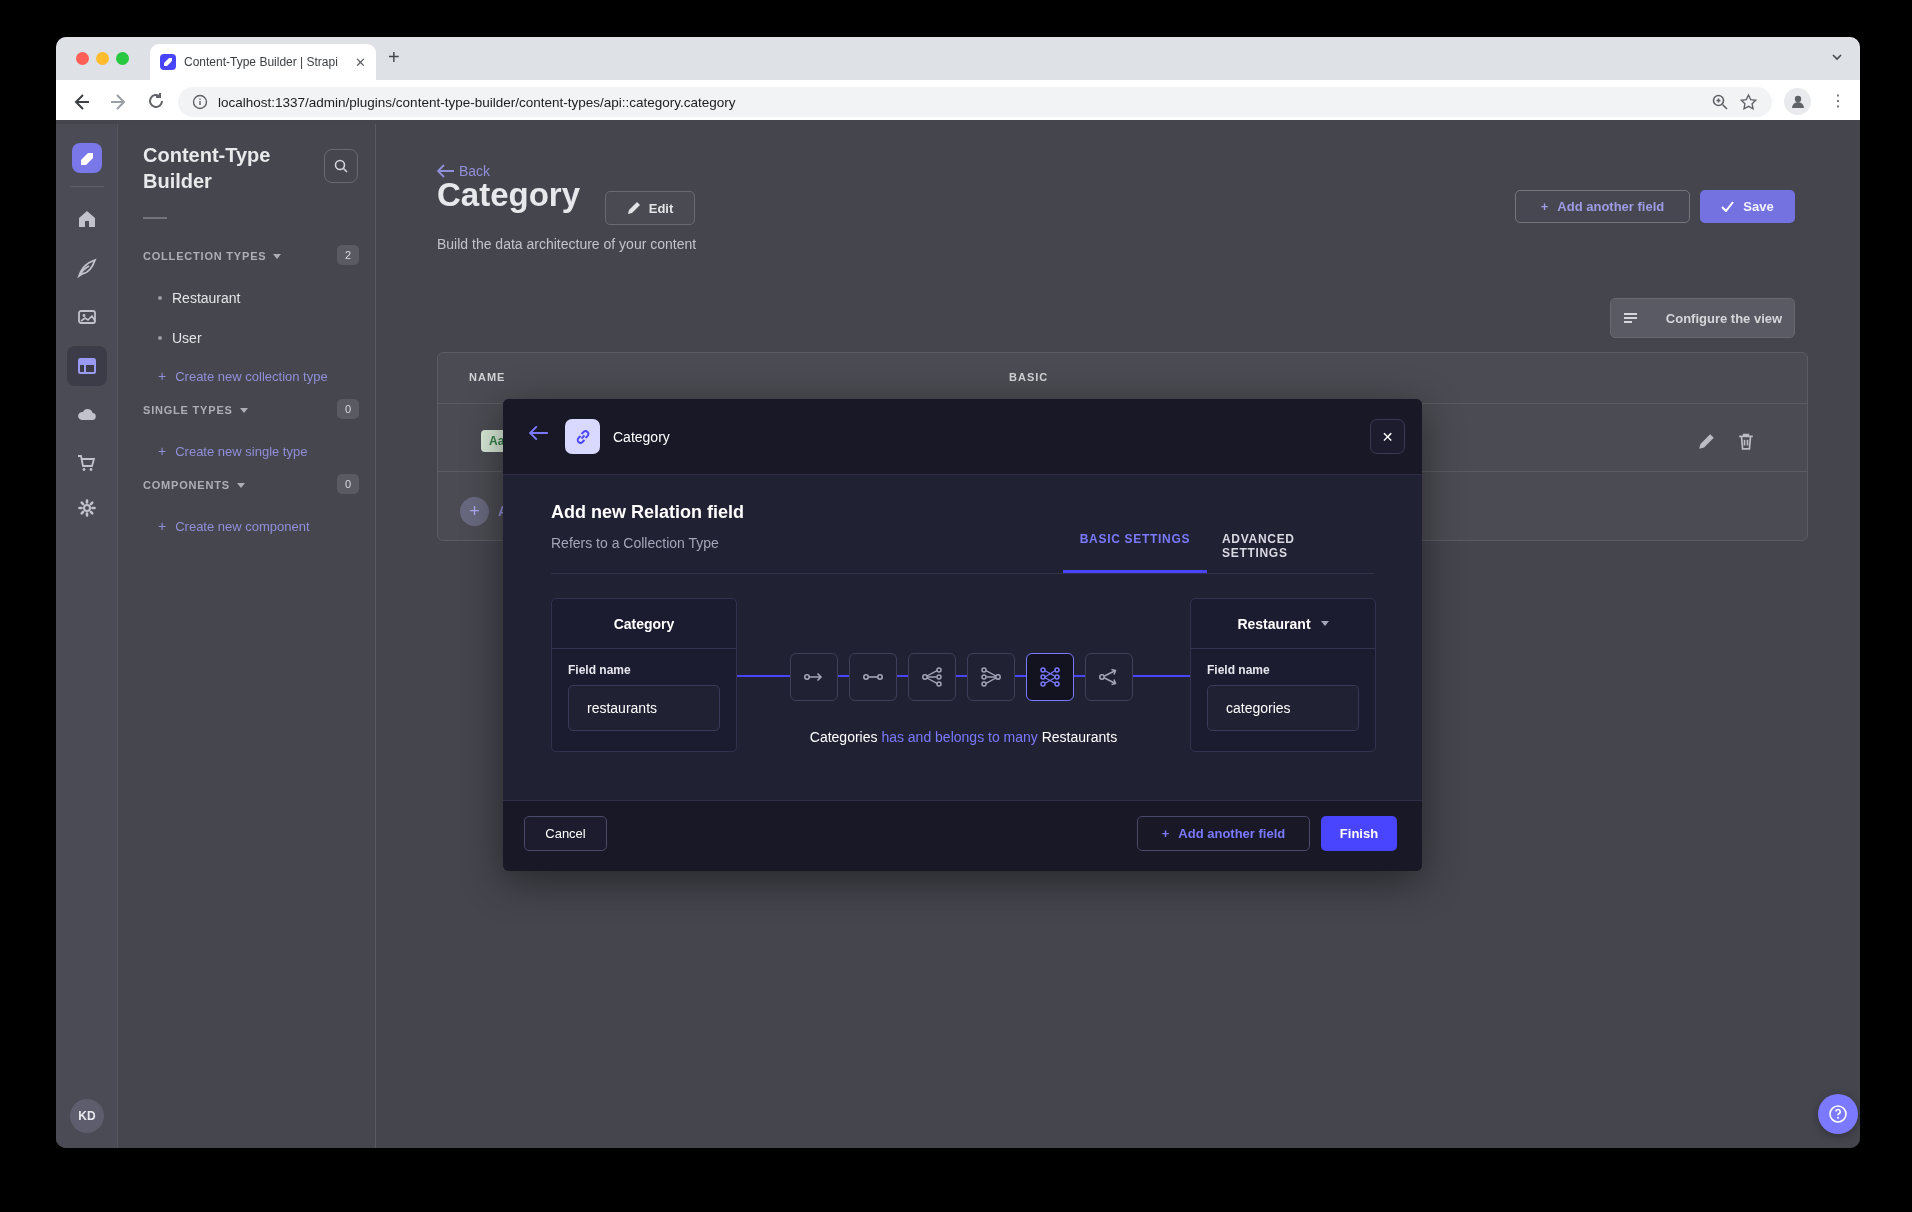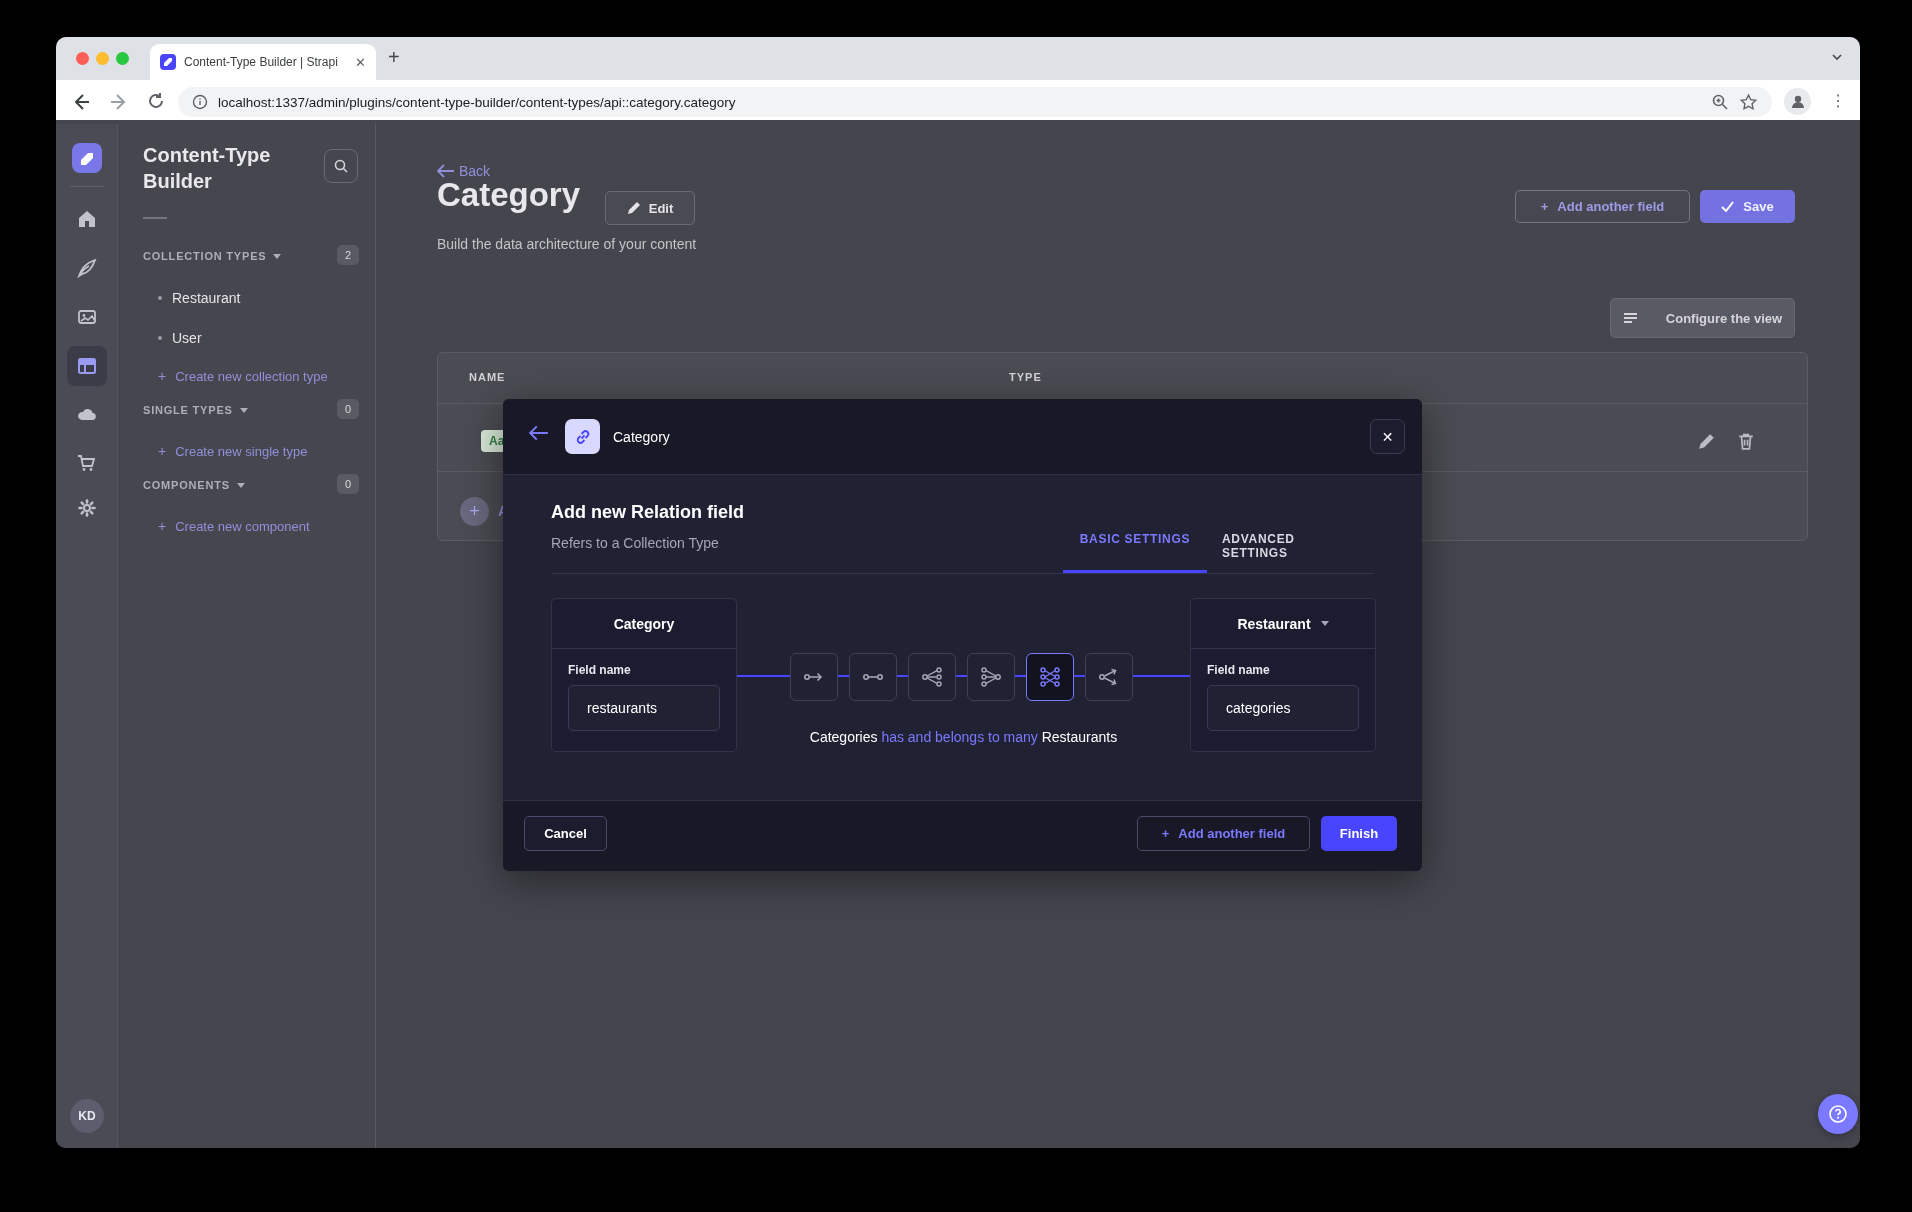--- a/index.html
+++ b/index.html
@@ -122,21 +122,21 @@
                display:flex; align-items:center; padding-left:18px; }
   .conn-line { position:absolute; left:681px; top:276px; width:453px; height:2px; background:#4945ff; }
   .rel-icon-btn { position:absolute; top:254px; width:48px; height:48px; border-radius:6px; background:#212134;
                border:1px solid #3f3f5a; color:#a5a5ba; display:flex; align-items:center; justify-content:center; }
   .rel-icon-btn.selected { background:#13131f; border:1px solid #7b79ff; color:#7b79ff; }
   .rel-sentence { position:absolute; left:234px; top:330px; width:453px; text-align:center; font-size:14px; color:#fff; }
   .rel-sentence .mid { color:#7b79ff; }
   .m-footer { position:absolute; left:0; top:401px; width:100%; height:71px; background:#181826;
               border-top:1px solid #2e2e44; }
   .cancel-btn { position:absolute; left:21px; top:15px; width:83px; height:35px; border:1px solid #4a4a6a;
-              border-radius:5px; background:#1c1c2e; color:#fff; font-size:13px; font-weight:bold;
+              border-radius:5px; background:#1c1c2e; color:#fff; font-size:13px; font-weight:normal;
               display:flex; align-items:center; justify-content:center; }
   .f-add-btn { position:absolute; left:634px; top:15px; width:173px; height:35px; border:1px solid #4a4a6a;
               border-radius:5px; color:#7b79ff; font-size:13px; font-weight:bold; background:transparent;
               display:flex; align-items:center; justify-content:center; gap:9px; }
   .finish-btn { position:absolute; left:818px; top:15px; width:76px; height:35px; background:#4945ff;
               border-radius:5px; color:#fff; font-size:13px; font-weight:bold;
               display:flex; align-items:center; justify-content:center; }
   svg { display:block; }
 </style>
 </head>
@@ -349,21 +349,21 @@
       </div>
 
       <div class="configure-btn">
         <svg width="15" height="12" viewBox="0 0 15 12">
             <path d="M1 2 h13 M1 6 h13 M1 10 h8" stroke="#d6d6da" stroke-width="1.8"></path>
           </svg>
         <span>Configure the view</span>
       </div>
       <div class="table-card">
         <span class="th" style="left:31px">NAME</span>
-        <span class="th" style="left:571px">TYPE</span>
+        <span class="th" style="left:571px">BASIC</span>
         <div class="t-div" style="top:50px"></div>
         <span class="badge-green">Aa</span>
         <span class="row-ico" style="left:1260px">
           <svg width="17" height="17" viewBox="0 0 14 14">
               <path d="M1 13 l1-4 L10 1 l3 3 -8 8 Z" fill="currentColor"></path>
             </svg>
         </span>
         <span class="row-ico" style="left:1300px">
           <svg width="16" height="17" viewBox="0 0 14 15">
               <path d="M1 3 h12 M5 3 V1.5 h4 V3 M3 3 l1 11 h6 l1-11 M5.7 6 v5 M8.3 6 v5" stroke="currentColor" stroke-width="1.5" fill="none"></path>

